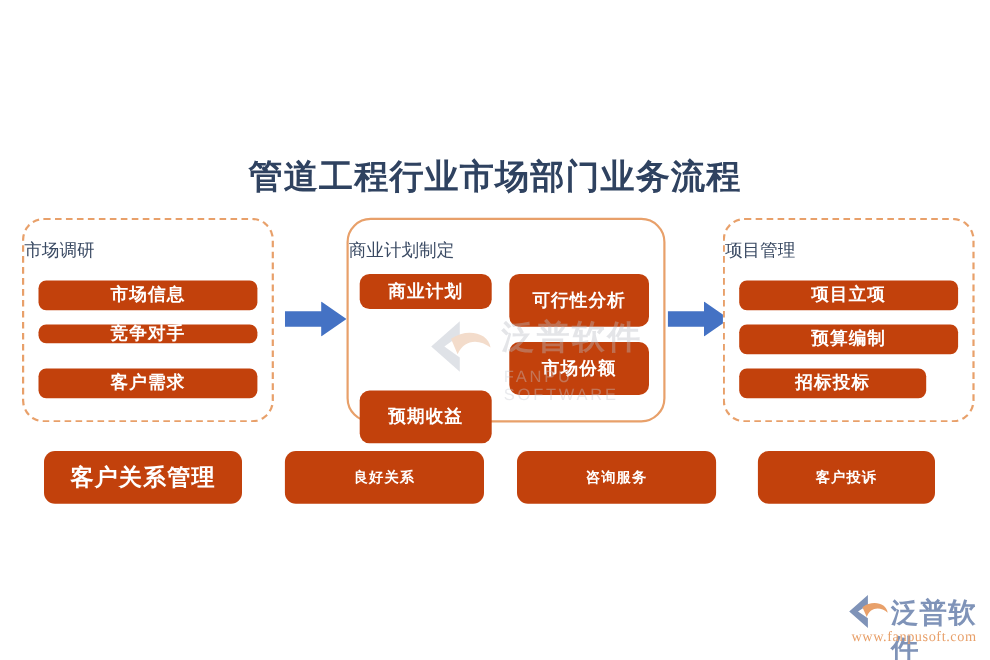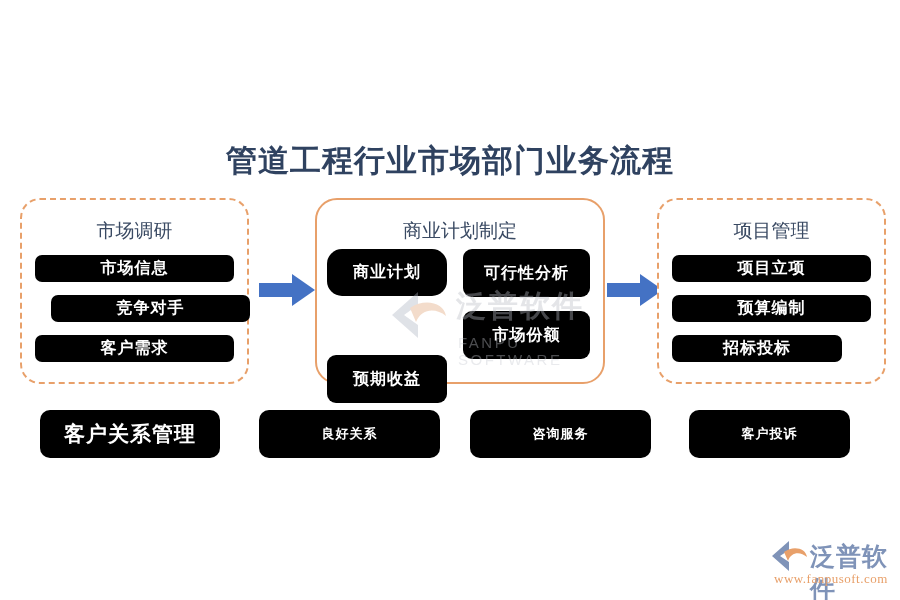--- a/index.html
+++ b/index.html
@@ -45,31 +45,31 @@
   }
   .stage.solid {
     border: 2px solid #E8A06A;
     border-radius: 22px;
   }
   .stage-title {
     position: absolute;
     left: 0;
     width: 100%;
     top: 18px;
-    text-align: center;
-    font-size: 19px;
+    text-align: left;
+    font-size: 16px;
     color: #3a4a63;
     font-family: "Liberation Serif", "DejaVu Serif", serif;
   }
 
   
   .chip {
     position: absolute;
     box-sizing: border-box;
-    background: #000000;
+    background: #c2410c;
     border-radius: 7px;
     color: #ffffff;
     display: flex;
     align-items: center;
     justify-content: center;
     font-size: 16px;
     font-weight: bold;
     font-family: "Liberation Serif", "DejaVu Serif", serif;
     letter-spacing: 1px;
     white-space: nowrap;
@@ -154,33 +154,33 @@
 <body>
 
 <div id="canvas">
 
   <div id="page-title">管道工程行业市场部门业务流程</div>
 
   <div class="stage dashed" style="left:20px; top:198px; width:229px; height:186px;">
     <div class="stage-title">市场调研</div>
   </div>
   <div class="chip" style="left:35px; top:255px; width:199px; height:27px;">市场信息</div>
-  <div class="chip" style="left:51px; top:295px; width:199px; height:27px;">竞争对手</div>
+  <div class="chip" style="left:35px; top:295px; width:199px; height:17px;">竞争对手</div>
   <div class="chip" style="left:35px; top:335px; width:199px; height:27px;">客户需求</div>
 
   <div class="arrow" style="left:259px; top:274px;">
     <svg viewBox="0 0 56 32" width="56" height="32" aria-hidden="true">
       <polygon points="0,9 33,9 33,0 56,16 33,32 33,23 0,23" fill="#4472C4"></polygon>
     </svg>
   </div>
 
   <div class="stage solid" style="left:315px; top:198px; width:290px; height:186px;">
     <div class="stage-title">商业计划制定</div>
   </div>
-  <div class="chip grid-chip" style="left:327px; top:249px; width:120px; height:47px;border-radius:15px;">商业计划</div>
+  <div class="chip grid-chip" style="left:327px; top:249px; width:120px; height:32px;">商业计划</div>
   <div class="chip grid-chip" style="left:463px; top:249px; width:127px; height:48px;">可行性分析</div>
   <div class="chip grid-chip" style="left:327px; top:311px; width:120px; height:48px;margin-top:44px;">预期收益</div>
   <div class="chip grid-chip" style="left:463px; top:311px; width:127px; height:48px;">市场份额</div>
 
   <div id="watermark">
     <svg width="64" height="54" viewBox="0 0 64 54" aria-hidden="true" style="position:absolute;left:0;top:0;">
       <path d="M4 27 L30 4 L30 17 L16 27 L30 37 L30 50 Z" fill="#aeb4c2"></path>
       <path d="M22 20 C36 10, 56 14, 58 28 C48 20, 34 20, 28 34 Z" fill="#e0a478"></path>
     </svg>
     <div class="wm-text">泛普软件</div>

